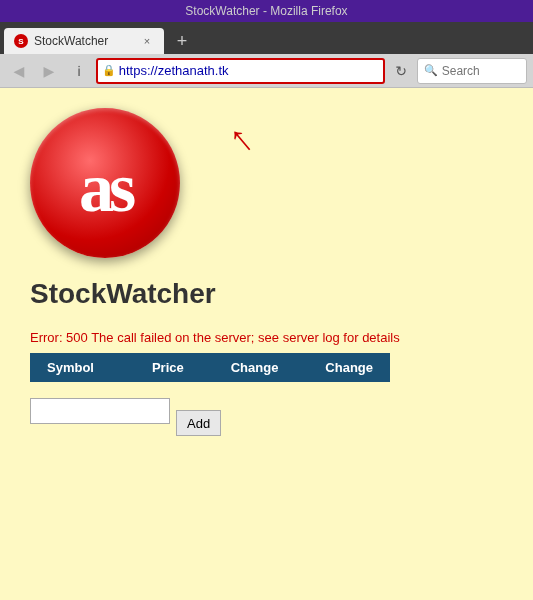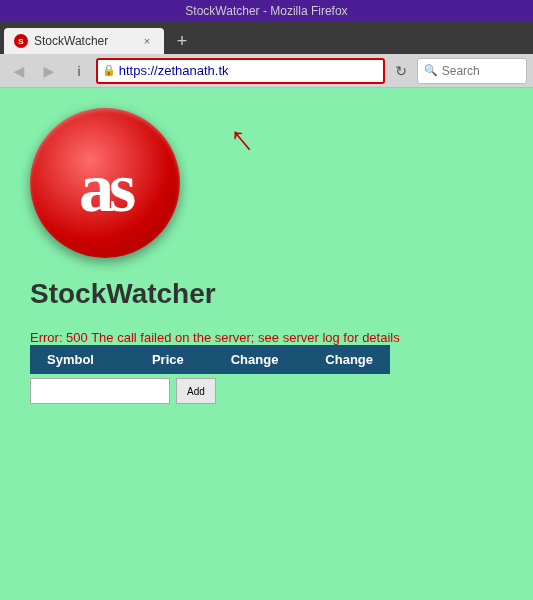--- a/index.html
+++ b/index.html
@@ -158,21 +158,21 @@
       border: none;
       outline: none;
       font-size: 12px;
       color: #888;
       background: transparent;
       width: 70px;
     }
 
     
     .page-content {
-      background: #86efac;
+      background: #fef9c3;
       height: calc(600px - 22px - 32px - 34px);
       overflow-y: auto;
       padding: 20px 20px 20px 30px;
       position: relative;
     }
 
     .logo-section {
       display: flex;
       align-items: flex-start;
       margin-bottom: 20px;
@@ -230,21 +230,21 @@
     .app-title {
       font-size: 28px;
       font-weight: bold;
       color: #333;
       margin: 10px 0 20px 0;
     }
 
     .error-message {
       color: #cc0000;
       font-size: 13px;
-      margin-bottom: 0;
+      margin-bottom: 8px;
     }
 
     
     .stock-table {
       border-collapse: collapse;
       width: 360px;
     }
     .stock-table th {
       background: #1a5276;
       color: white;
@@ -268,23 +268,24 @@
       height: 26px;
       border: 1px solid #aaa;
       padding: 2px 4px;
       font-size: 13px;
       outline: none;
     }
     .add-btn {
       background: #e8e8e8;
       border: 1px solid #aaa;
       padding: 3px 10px;
-      font-size: 10px;
-      cursor: pointer;
-      height: 26px;
+      font-size: 13px;
+      cursor: pointer;
+      height: 26px;
+      margin-top: 24px;
     }
   </style>
 </head>
 <body>
 
 <div class="titlebar">
   <span class="titlebar-text">StockWatcher - Mozilla Firefox</span>
 </div>
 
 <div class="tabbar">

